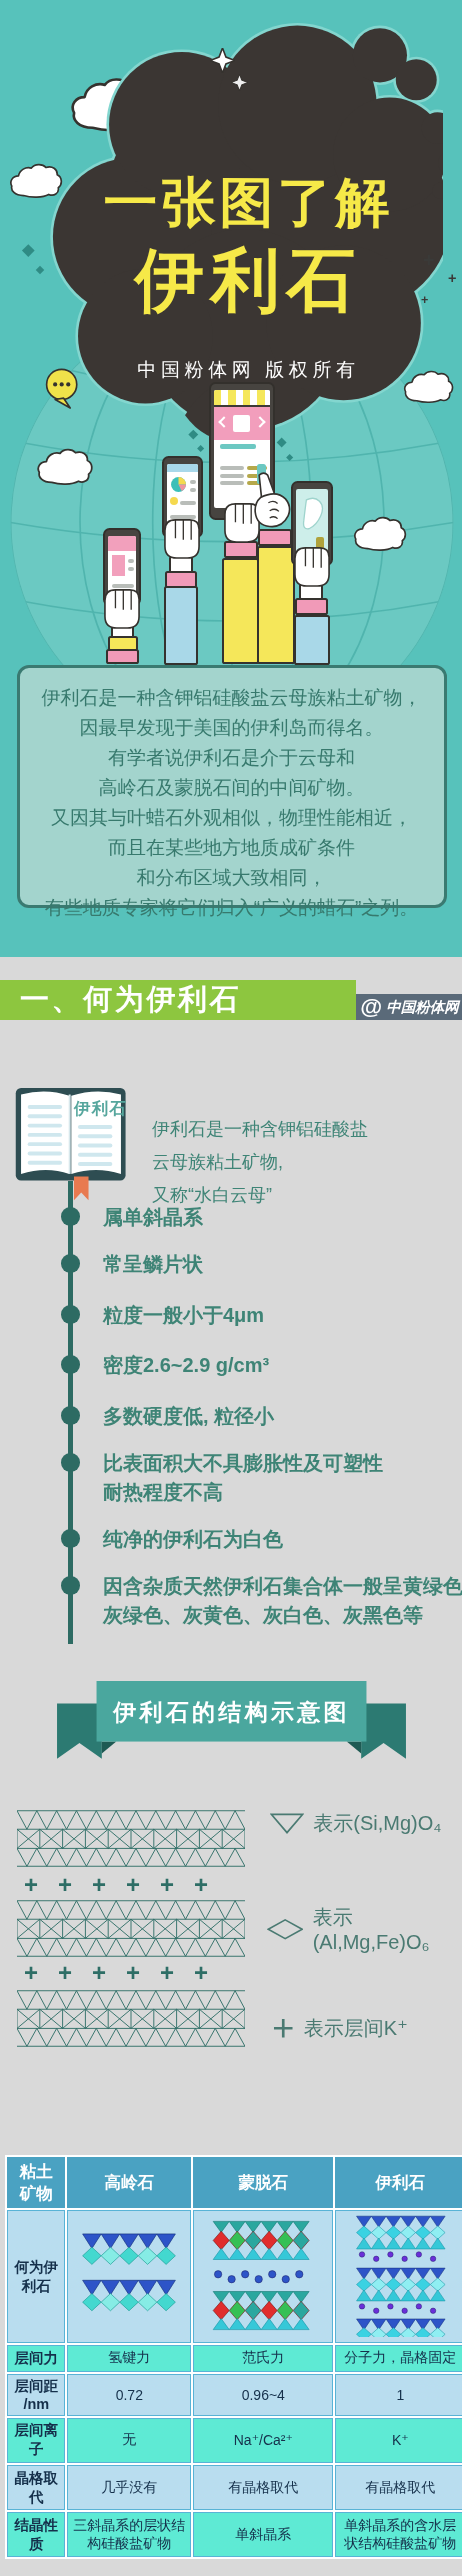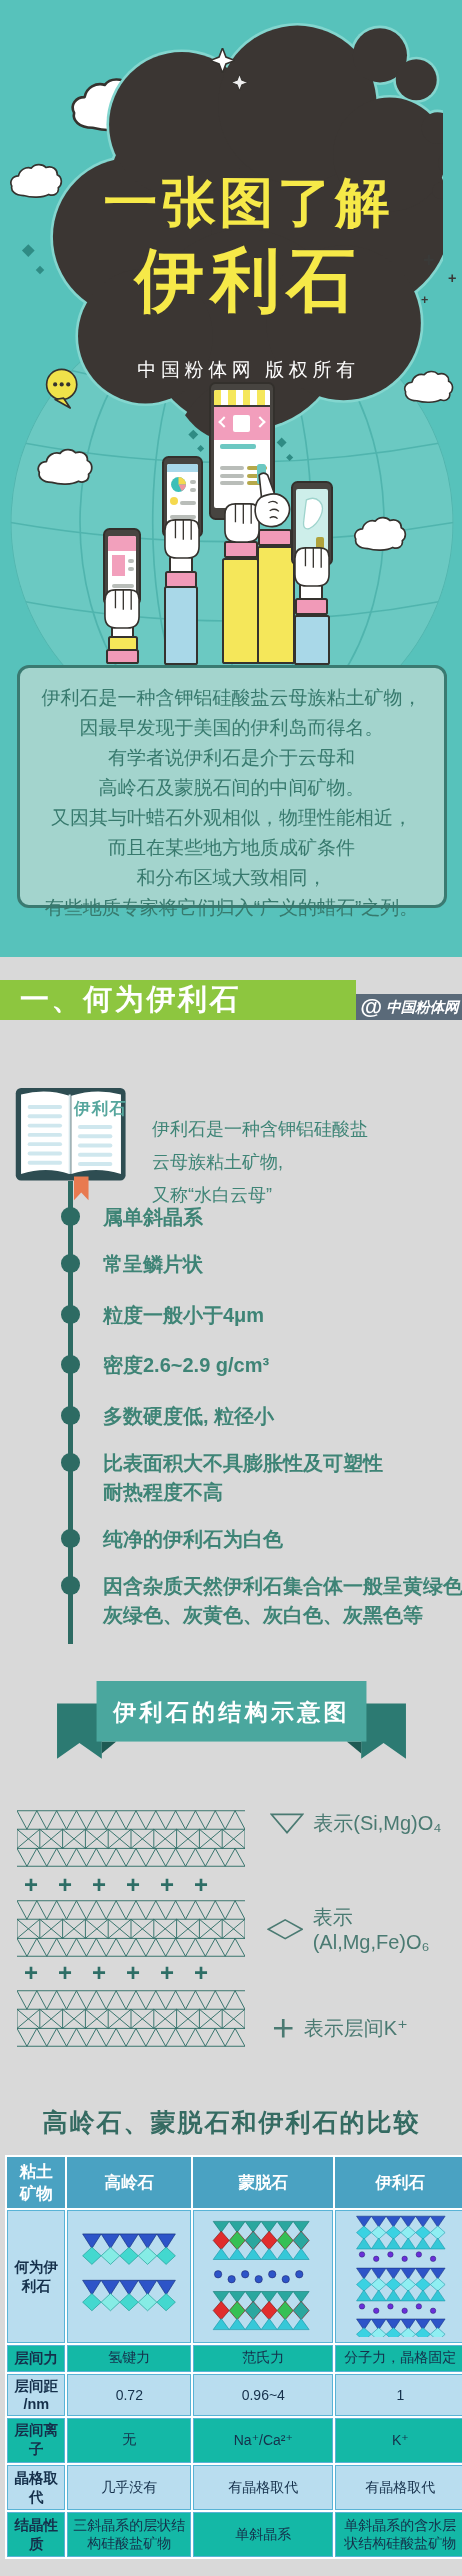--- a/index.html
+++ b/index.html
@@ -61,21 +61,21 @@
   .cmp-title{position:absolute;left:0;top:1086px;width:463px;text-align:center;
       font-size:25px;font-weight:bold;color:#356b62;letter-spacing:2px;}
   
   .cmp-table{position:absolute;left:5.3px;top:1135px;width:452px;border-collapse:separate;border-spacing:2.6px;
       background:#fff;table-layout:fixed;}
   .cmp-table th,.cmp-table td{border:1.3px solid #59b3d6;text-align:center;vertical-align:middle;
       color:#15304b;font-size:14px;padding:2.6px 4px;}
   .cmp-table thead th{background:#4aa2c2;border-color:#4aa2c2;color:#fff;font-size:16.5px;font-weight:bold;height:26.5px;}
   .cmp-table th.lbl{font-weight:bold;font-size:14.5px;white-space:pre-line;}
   tr.r-blue th,tr.r-blue td{background:#b9ddef;}
-  tr.r-white th,tr.r-white td{background:#14b8a6;}
+  tr.r-white th,tr.r-white td{background:#5eead4;}
   .crys{height:126px;}
   .cmp-table col.c0{width:58px;} .cmp-table col.c1{width:124px;}
   .cmp-table col.c2{width:140px;} .cmp-table col.c3{width:130px;}
 </style>
 </head>
 <body>
 
 <div class="page">
 
   <section class="hdr">
@@ -442,21 +442,20 @@
         </svg>
       <span>表示(Al,Mg,Fe)O₆</span>
     </div>
     <div class="leg" style="left:272px;top:995px">
       <svg width="22.5" height="22.5" viewBox="0 0 34 34">
           <path d="M17 3 V31 M3 17 H31" stroke="#4a7a72" stroke-width="4" fill="none"></path>
         </svg>
       <span>表示层间K⁺</span>
     </div>
 
-    <div class="cmp-title">高岭石、蒙脱石和伊利石的比较</div>
     <table class="cmp-table">
       <colgroup>
           <col class="c0">
           <col class="c1">
           <col class="c2">
           <col class="c3">
         </colgroup>
       <thead>
         <tr>
           <th>粘土矿物</th>

